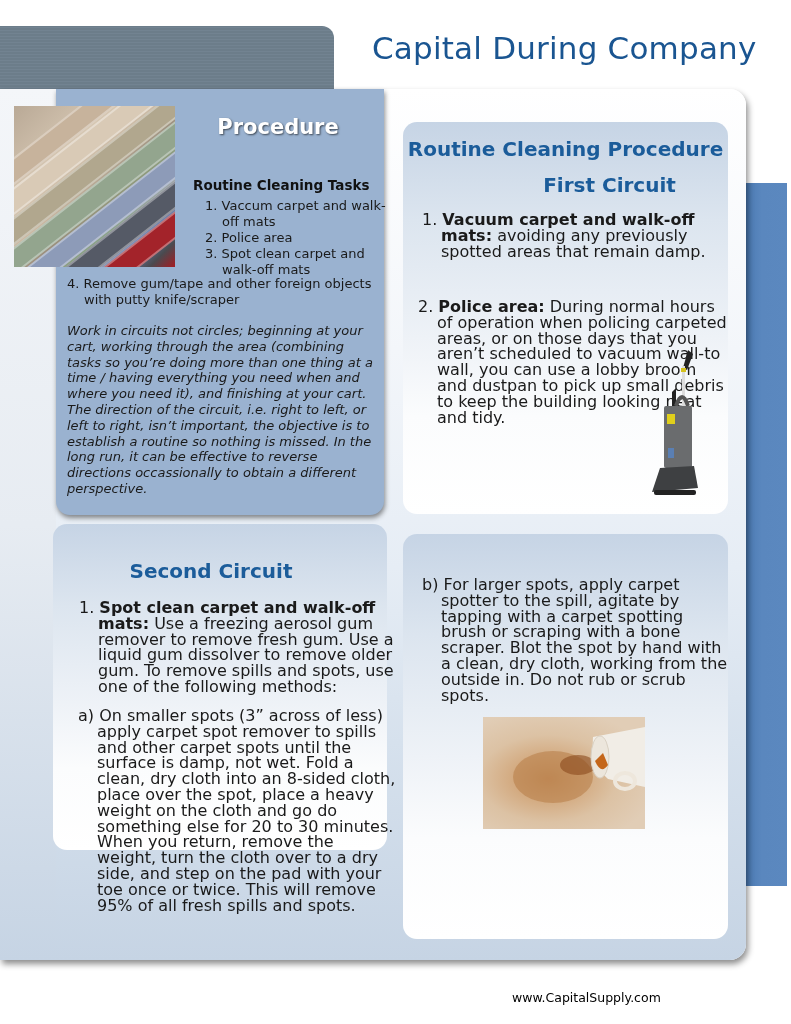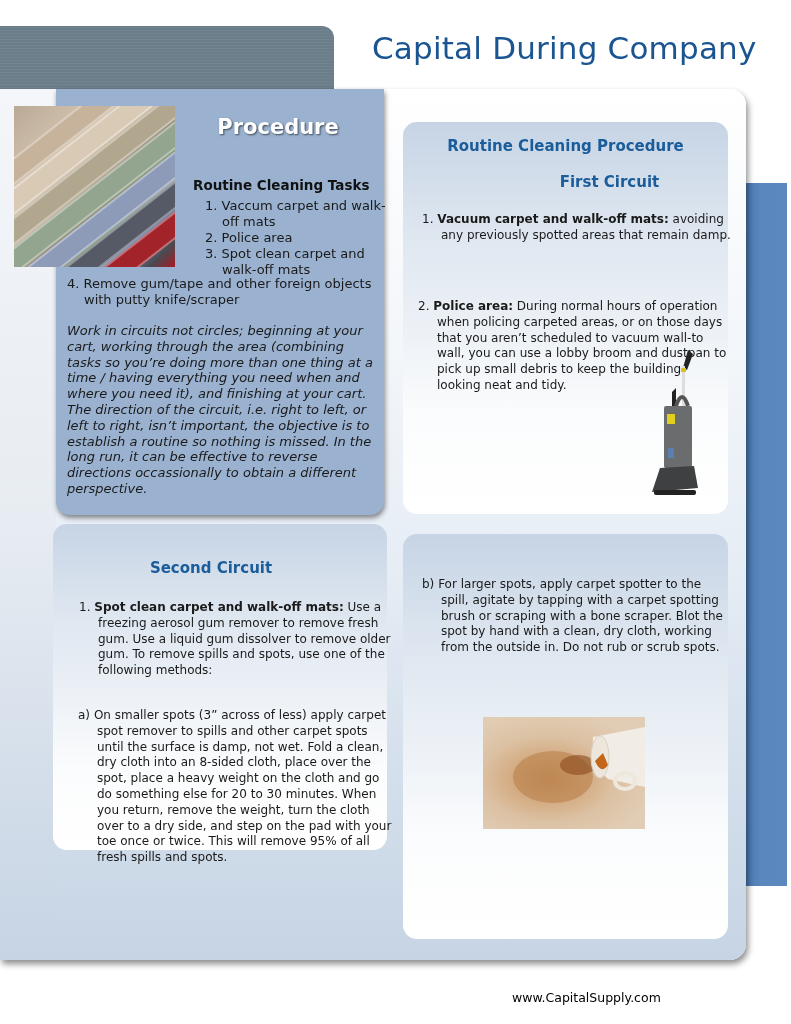--- a/index.html
+++ b/index.html
@@ -73,24 +73,24 @@
   }
   .card {
     position:absolute; border-radius:14px;
     background:linear-gradient(180deg,#c6d4e5 0%,#dce5ef 25%,#eef2f7 55%,#fbfcfd 75%,#ffffff 100%);
   }
   .card-first { left:403px; top:122px; width:325px; height:392px; }
   .card-second { left:53px; top:524px; width:334px; height:326px; }
   .card-third { left:403px; top:534px; width:325px; height:405px; }
   .card-h {
     position:absolute; left:0; width:100%; text-align:center;
-    color:#1b5c9a; font-weight:bold; font-size:15px;
+    color:#1b5c9a; font-weight:bold; font-size:20px;
   }
   .item {
-    position:absolute; font-size:12px; line-height:15.8px;
+    position:absolute; font-size:16px; line-height:15.8px;
     padding-left:19px; text-indent:-19px;
   }
   .item b { font-weight:bold; }
   .vacuum {
     position:absolute; left:646px; top:348px; width:52px; height:150px;
   }
   .spill-photo {
     position:absolute; left:483px; top:717px; width:162px; height:112px;
     background:radial-gradient(ellipse at 40% 55%,#c89565 0%,#d3aa80 25%,#dcc2a4 50%,#e1cdb6 80%);
     overflow:hidden;

